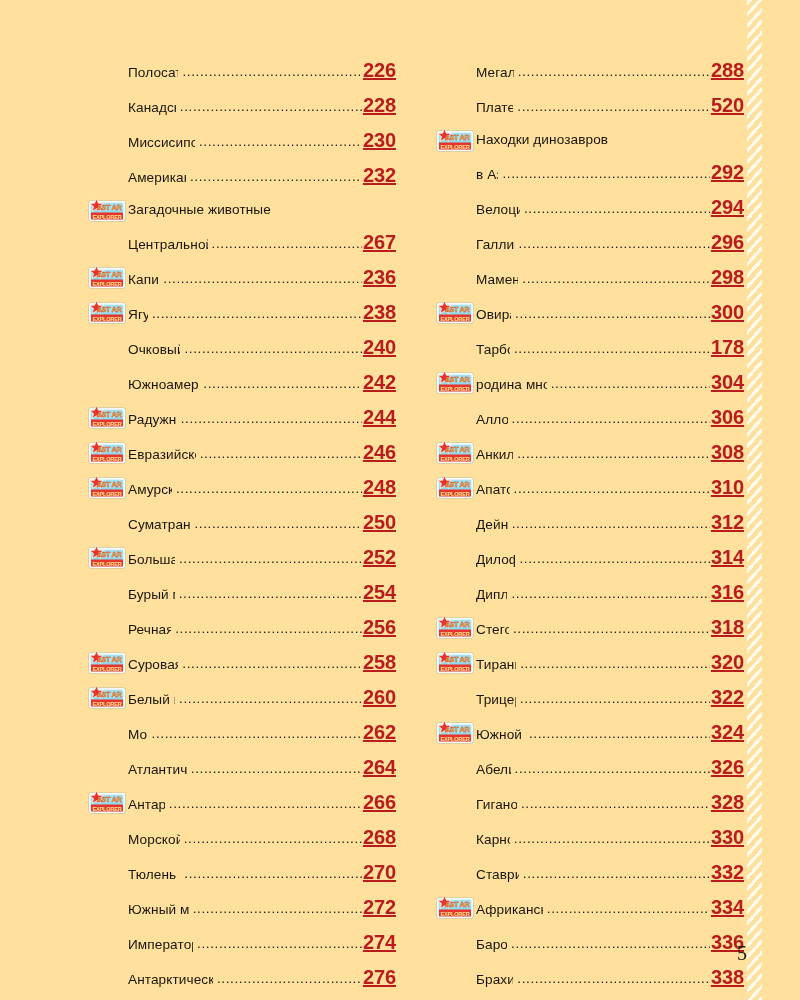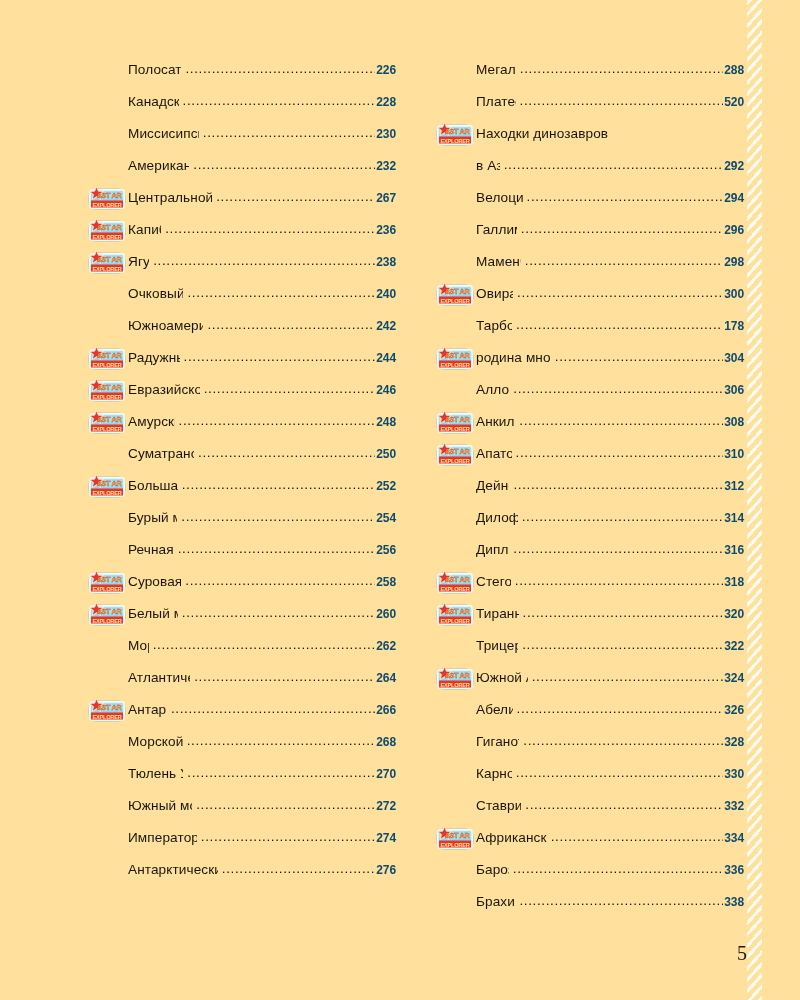--- a/index.html
+++ b/index.html
@@ -58,21 +58,21 @@
     padding-left: 42px;
     box-sizing: border-box;
   }
   .entry.no-icon { padding-left: 42px; }
 
   .badge {
     position: absolute;
     left: 3px;
     width: 34px;
     height: 18px;
-    border-radius: 7px;
+    border-radius: 2px;
     background: linear-gradient(#BFEBF5 0%, #8FD8EC 55%, #6FC8E2 100%);
     border: 1px solid #F2F7F8;
     box-shadow: 0 0 0 0.5px rgba(120,170,185,.55);
     overflow: visible;
   }
   .badge svg { position: absolute; left: -3px; top: -4px; }
 
   .line {
     display: flex;
     align-items: baseline;
@@ -95,23 +95,24 @@
     top: -1px;
     overflow: hidden;
     white-space: nowrap;
     color: #18150F;
     font-size: 13.6px;
     letter-spacing: .6px;
   }
   .pg {
     flex: 0 0 auto;
     font-weight: bold;
-    font-size: 12px;
-    color: #0c4a6e;
+    font-size: 20px;
+    color: #b91c1c;
     letter-spacing: -.1px;
+    text-decoration: underline;
   }
 
   
   .folio {
     position: absolute;
     right: 53px;
     bottom: 35px;
     font-size: 20px;
     color: #1A170F;
     font-family: "Liberation Serif", serif;
@@ -166,20 +167,23 @@
             <svg width="42" height="26" viewBox="0 0 42 26">
     <rect x="3" y="4" width="34" height="18" rx="2" fill="#8FD9EC" stroke="#FAFDFE" stroke-width="1.4"></rect>
     <rect x="4" y="5" width="32" height="8" fill="#9FE2F2"></rect>
     <rect x="4" y="14.5" width="32" height="7" fill="#E8342C"></rect>
     <text x="20" y="21" font-family="Liberation Sans, sans-serif" font-size="5.6" font-weight="bold" fill="#FFE88A" text-anchor="middle" letter-spacing="-.2">EXPLORER</text>
     <polygon points="9.5,0.5 11.4,5.2 16.4,5.4 12.5,8.6 13.8,13.6 9.5,10.7 5.2,13.6 6.5,8.6 2.6,5.4 7.6,5.2" fill="#E8342C" stroke="#FFF7E0" stroke-width="0.8"></polygon>
     <text x="22" y="11.5" font-family="Liberation Sans, sans-serif" font-size="7.2" font-weight="bold" fill="#FFC43D" text-anchor="middle" stroke="#C4302A" stroke-width=".35" letter-spacing="-.3">AST AR</text>
   </svg>
           </span>
           <div>
+            <div class="line plain">
+              <span class="ttl">Загадочные животные</span>
+            </div>
             <div class="line">
               <span class="ttl">Центральной и Южной Америки</span>
               <span class="dots">.........................................................................................</span>
               <span class="pg">267</span>
             </div>
           </div>
         </div>
         <div class="entry">
           <span class="badge" style="top: 7px;">
             <svg width="42" height="26" viewBox="0 0 42 26">

